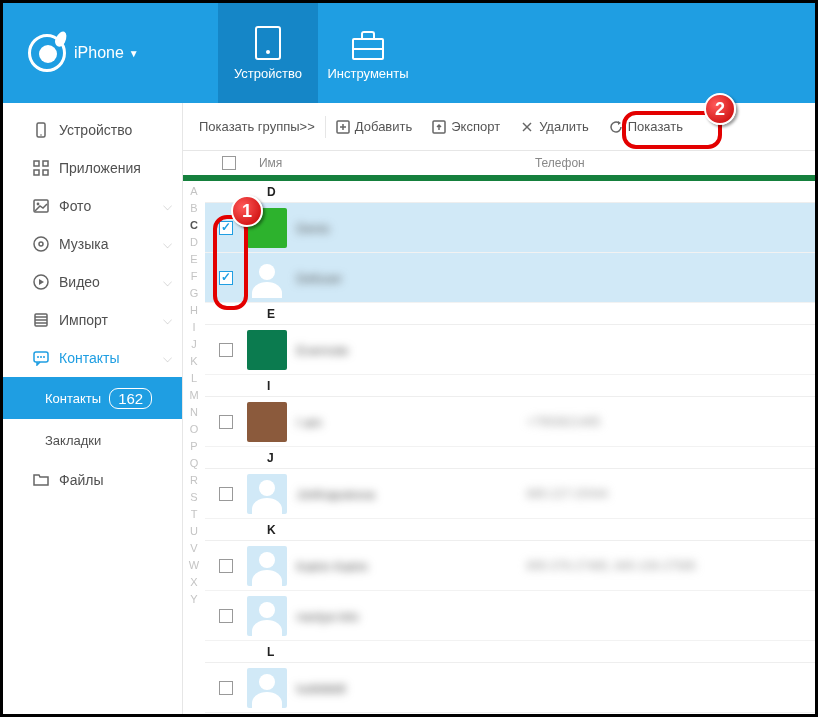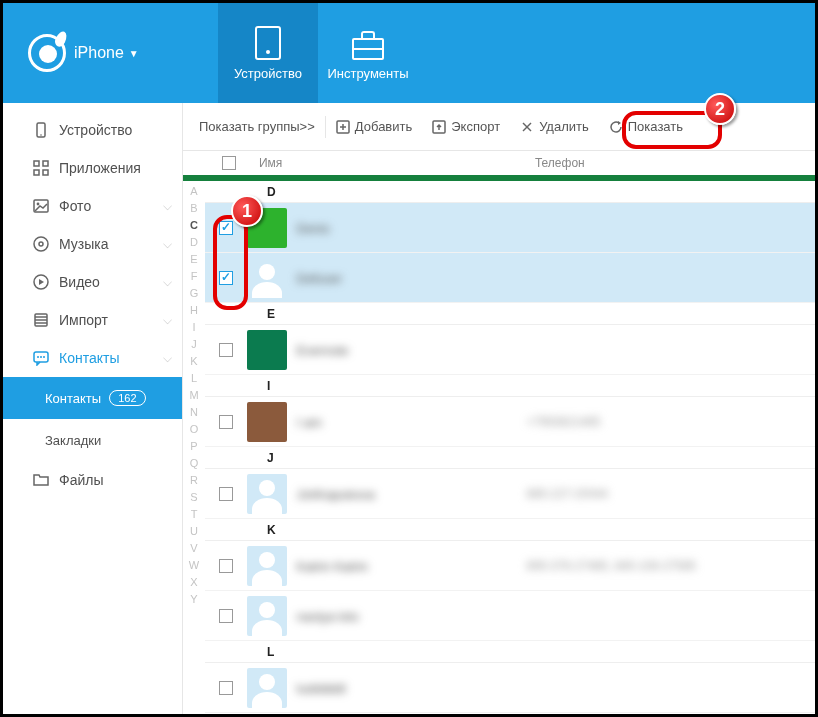--- a/index.html
+++ b/index.html
@@ -25,21 +25,21 @@
   .main { display: flex; height: calc(100% - 100px); }
 
   .sidebar { width: 180px; border-right: 1px solid #e6e6e6; padding-top: 8px; overflow: hidden; }
   .side-item { display: flex; align-items: center; height: 38px; padding-left: 30px; font-size: 14px; color: #505050; cursor: pointer; }
   .side-item.active { color: #1f9ee2; }
   .side-item .icon-container { width: 26px; display: flex; }
   .chevron { color: #ccc; font-size: 12px; margin-left: auto; margin-right: 10px; }
   .sub-item { display: flex; align-items: center; height: 42px; padding-left: 42px; font-size: 13px; color: #505050; cursor: pointer; }
   .sub-item.active { background: #1f9ee2; color: #fff; }
   .sub-item.active .badge { border-color: #fff; color: #fff; }
-  .badge { border: 1px solid #666; border-radius: 9px; padding: 1px 8px; font-size: 11px; margin-left: 8px; }
+  .badge { border: 1px solid #666; border-radius: 9px; padding: 1px 8px; font-size: 15px; margin-left: 8px; }
   .side-icon { display: inline-block; width: 16px; height: 16px; }
 
   .content { flex: 1; display: flex; flex-direction: column; overflow: hidden; }
   .toolbar { height: 48px; display: flex; align-items: center; border-bottom: 1px solid #e6e6e6; padding: 0 6px; color: #555; font-size: 13px; }
   .tool-btn { display: flex; align-items: center; padding: 0 10px; cursor: pointer; height: 100%; }
   .tool-btn svg { margin-right: 5px; }
   .divider { width: 1px; height: 22px; background: #e6e6e6; }
 
   .columns-header { height: 30px; display: flex; align-items: center; border-bottom: 6px solid #15803d; font-size: 12px; color: #888; }
   .col-check { width: 55px; display: flex; align-items: center; justify-content: center; }

